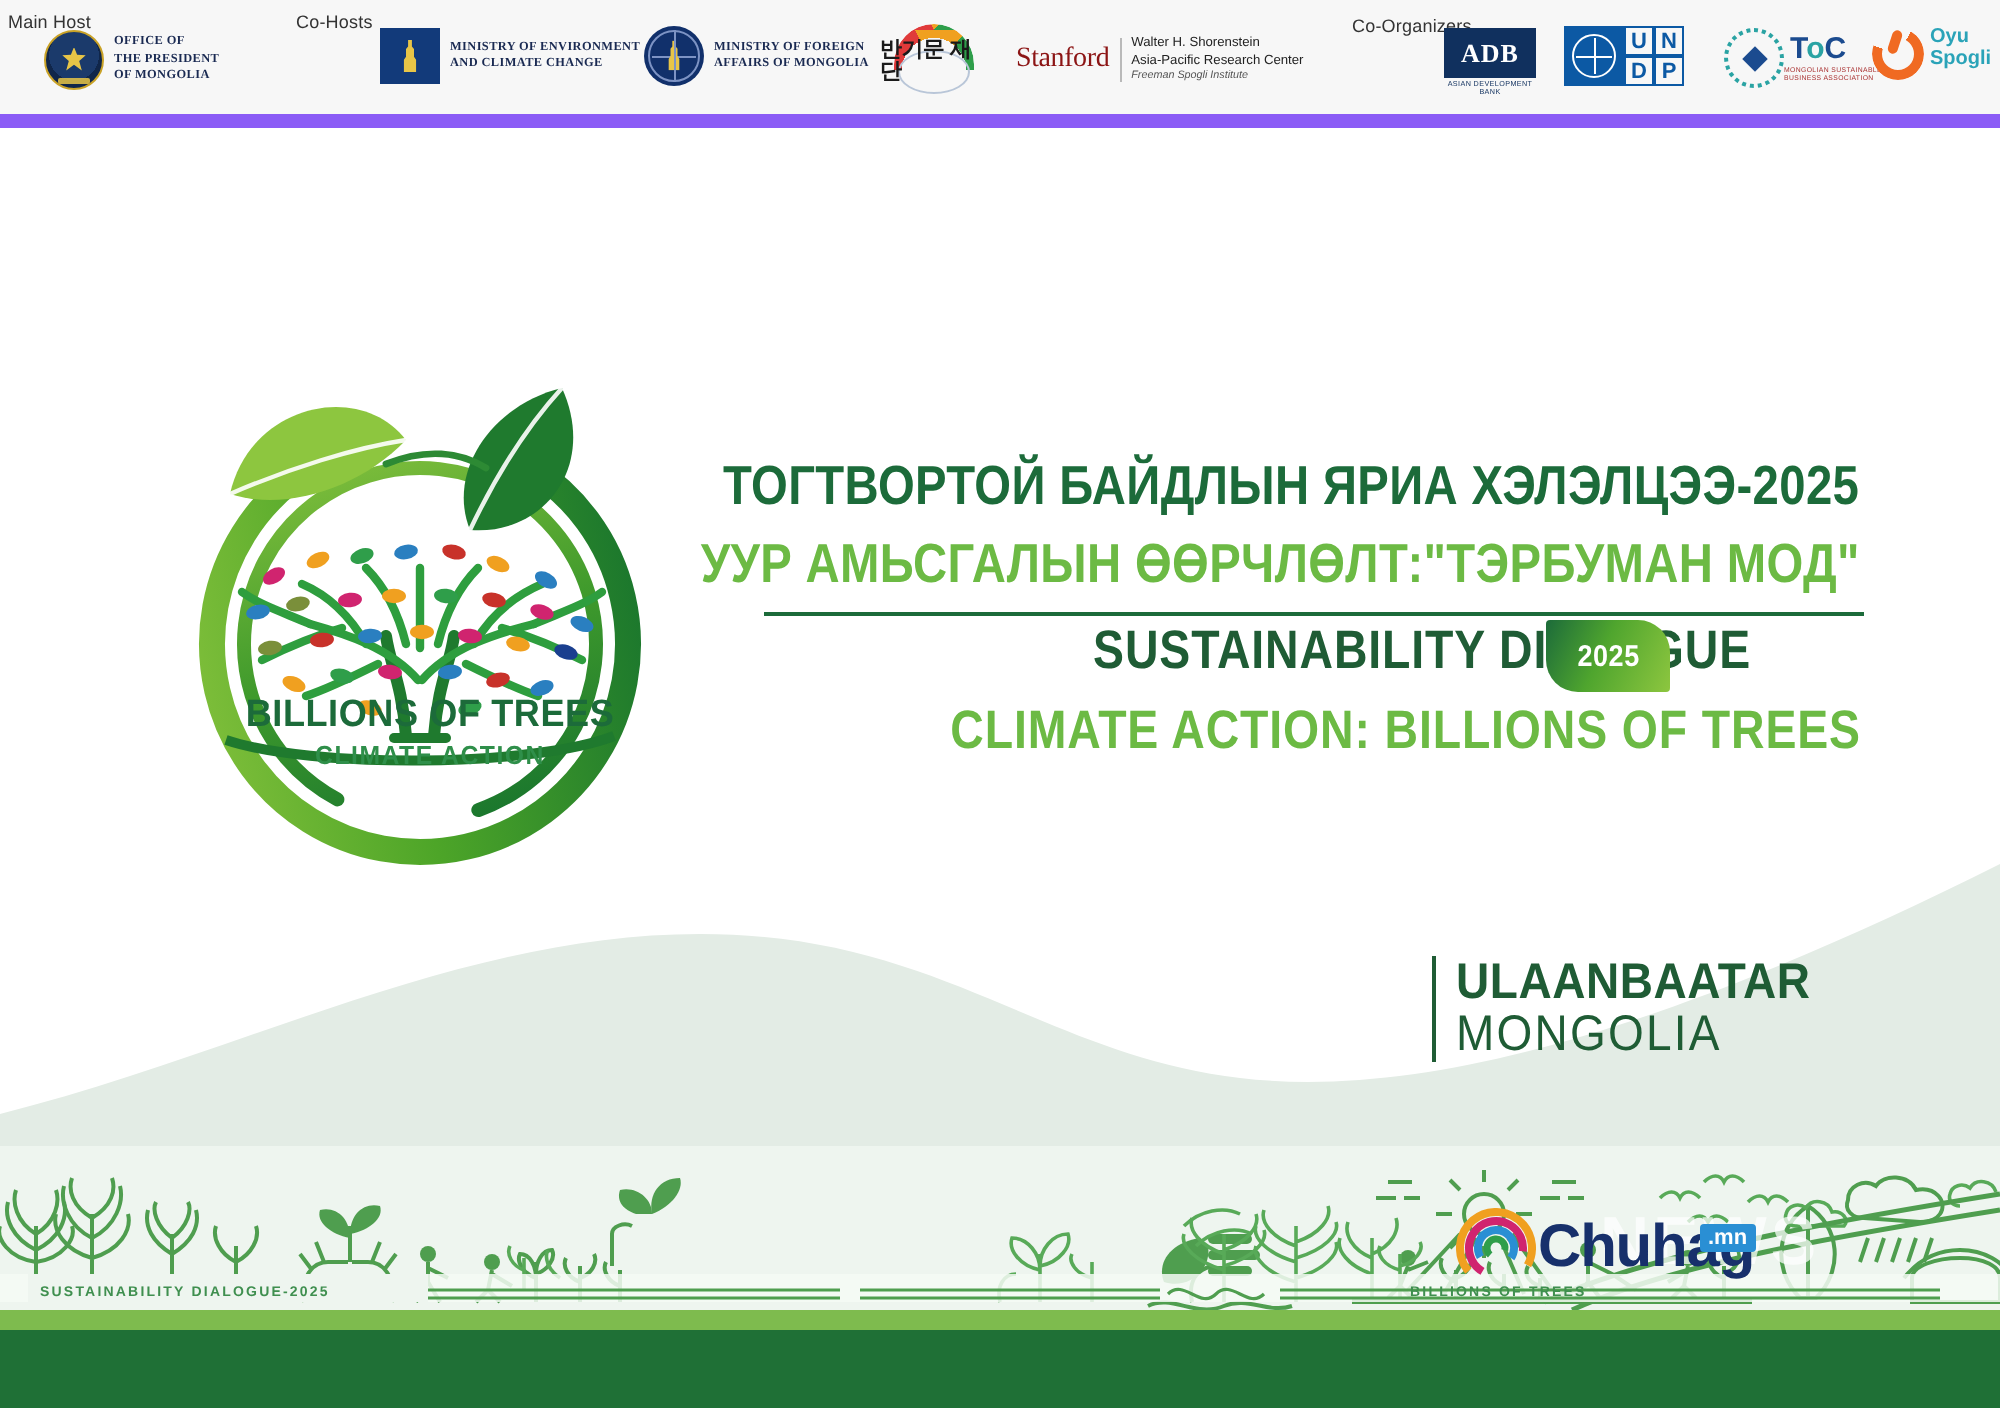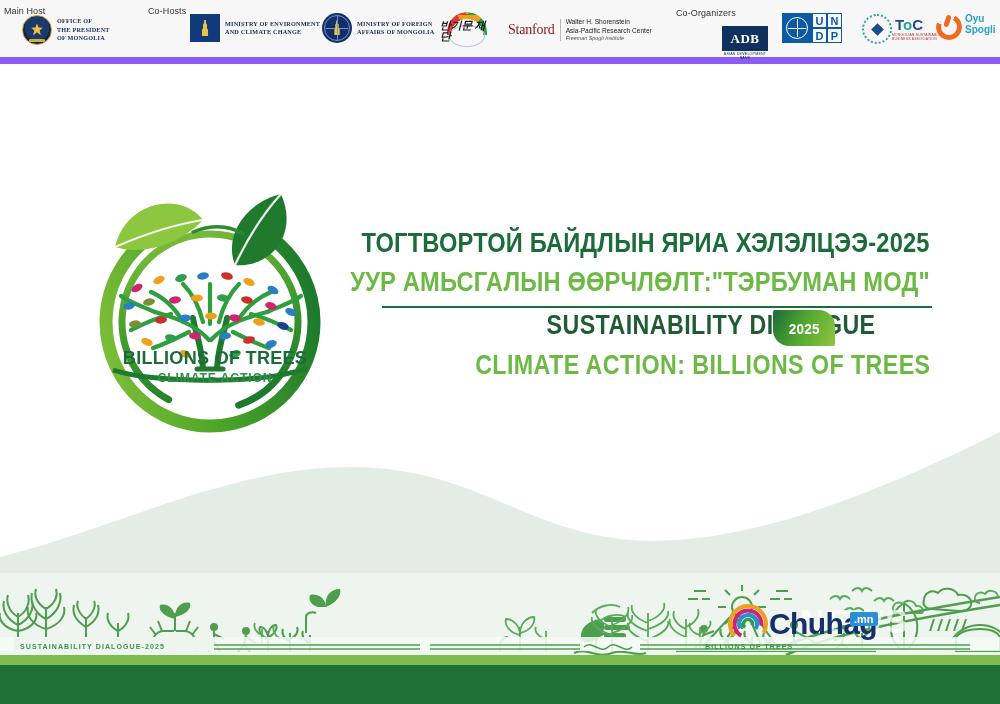--- a/index.html
+++ b/index.html
@@ -28,33 +28,33 @@
        clip-path:polygon(38% 0,62% 0,62% 20%,75% 28%,75% 52%,88% 62%,88% 100%,12% 100%,12% 62%,25% 52%,25% 28%,38% 20%);}
   
   .globe{width:30px;height:30px;border-radius:50%;background:#11306b;position:relative;overflow:hidden;}
   .globe:before{content:"";position:absolute;inset:2px;border-radius:50%;border:.8px solid #7d93c4;}
   .globe:after{content:"";position:absolute;left:50%;top:2px;bottom:2px;width:0;border-left:.8px solid #7d93c4;}
   .globe .gs{position:absolute;left:4px;top:50%;width:22px;border-top:.8px solid #7d93c4;}
   .globe .gm{position:absolute;left:50%;top:50%;transform:translate(-50%,-52%);width:7px;height:15px;background:#e8c547;
        clip-path:polygon(38% 0,62% 0,62% 20%,75% 28%,75% 52%,88% 62%,88% 100%,12% 100%,12% 62%,25% 52%,25% 28%,38% 20%);}
 
   
-  .bkm{width:54px;height:34px;position:relative;display:flex;align-items:flex-end;justify-content:center;font-style:italic;}
+  .bkm{width:54px;height:34px;position:relative;display:flex;align-items:flex-end;justify-content:center;}
   .bkm .arc{position:absolute;top:1px;left:50%;transform:translateX(-50%);width:40px;height:20px;border-radius:20px 20px 0 0;
        border-top:3px solid transparent;background:
        conic-gradient(from 270deg at 50% 100%, #e03a3a 0 18%, #f0a020 18% 36%, #2e9e4a 36% 58%, #2060c0 58% 78%, #6a38a8 78% 100%);
        -webkit-mask:radial-gradient(circle at 50% 100%,transparent 0 16px,#000 16px 20px);
        mask:radial-gradient(circle at 50% 100%,transparent 0 16px,#000 16px 20px);}
   .bkm .kr{position:relative;font-family:"Liberation Sans",sans-serif;font-weight:bold;font-size:11px;color:#1a1a1a;letter-spacing:-.3px;line-height:1;margin-bottom:3px;}
   .bkm .gl{position:absolute;bottom:-2px;left:50%;transform:translateX(-50%);width:34px;height:20px;border-radius:50%;border:.7px solid #b9c6d8;}
 
   .stanford{font-family:"Liberation Serif",serif;font-size:14px;color:#8C1515;letter-spacing:-.2px;}
   .vbar{width:1px;height:22px;background:#b9b9b9;margin:0 5px;}
 
-  .adb{width:46px;margin-top:12px;}
+  .adb{width:46px;}
   .adb .bx{background:#10305e;color:#fff;font-family:"Liberation Serif",serif;font-weight:bold;font-size:13px;letter-spacing:.5px;text-align:center;padding:5px 0 4px;}
   .adb .cap{font-size:3.6px;color:#10305e;text-align:center;letter-spacing:.2px;margin-top:1px;font-family:"Liberation Sans",sans-serif;}
 
   .undp{display:flex;height:30px;}
   .undp .un{width:30px;background:#0c59a4;display:flex;align-items:center;justify-content:center;}
   .undp .un .wr{width:20px;height:20px;border-radius:50%;border:1.4px solid #fff;position:relative;}
   .undp .un .wr:before{content:"";position:absolute;left:50%;top:1px;bottom:1px;width:0;border-left:1px solid #fff;}
   .undp .un .wr:after{content:"";position:absolute;top:50%;left:1px;right:1px;border-top:1px solid #fff;}
   .undp .ltrs{display:grid;grid-template-columns:15px 15px;grid-template-rows:15px 15px;}
   .undp .ltrs div{color:#0c59a4;font-family:"Liberation Sans",sans-serif;font-weight:bold;font-size:11px;display:flex;align-items:center;justify-content:center;border:.6px solid #0c59a4;}
@@ -328,20 +328,24 @@
   <div class="title-mn2">УУР АМЬСГАЛЫН ӨӨРЧЛӨЛТ:"ТЭРБУМАН МОД"</div>
   <div class="rule"></div>
   <div class="title-en1">SUSTAINABILITY DIALOGUE</div>
   <div class="leaf2025">
     <span>2025</span>
   </div>
   <div class="title-en2">CLIMATE ACTION: BILLIONS OF TREES</div>
 
   <div class="dateblk">
     <div class="dsep"></div>
+    <div class="lcol">
+      <div class="l1">ULAANBAATAR</div>
+      <div class="l2">MONGOLIA</div>
+    </div>
   </div>
 
   <div class="band">
     <svg viewBox="0 0 1000 92" width="1000" height="92">
       <rect x="0" y="0" width="1000" height="92" fill="#eef5ef"></rect>
       <g stroke="#4f9e4f" fill="none" stroke-width="2">
 
         <path d="M18 78 L18 40"></path>
         <path d="M18 52 C6 46 2 36 4 28 M18 52 C30 46 34 36 32 28 M18 44 C8 38 6 28 8 22 M18 44 C28 38 30 28 28 22 M18 58 C4 56 -2 46 0 40 M18 58 C32 56 38 46 36 40"></path>
         <path d="M46 78 L46 34 M46 46 C34 40 30 28 32 20 M46 46 C58 40 62 28 60 20 M46 36 C36 30 34 22 36 16 M46 36 C56 30 58 22 56 16 M46 56 C32 52 26 42 28 34 M46 56 C60 52 66 42 64 34"></path>

